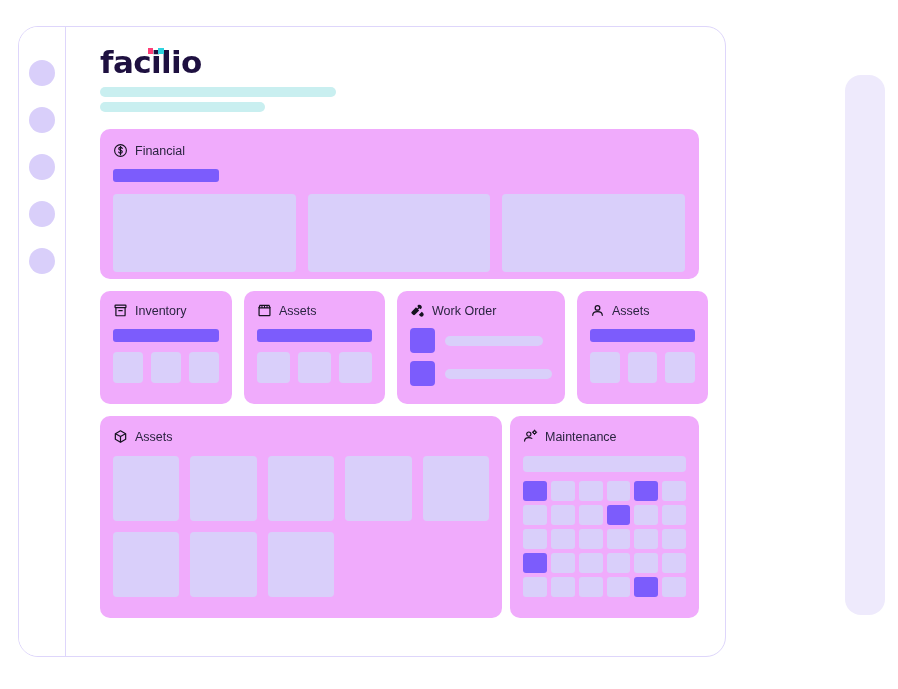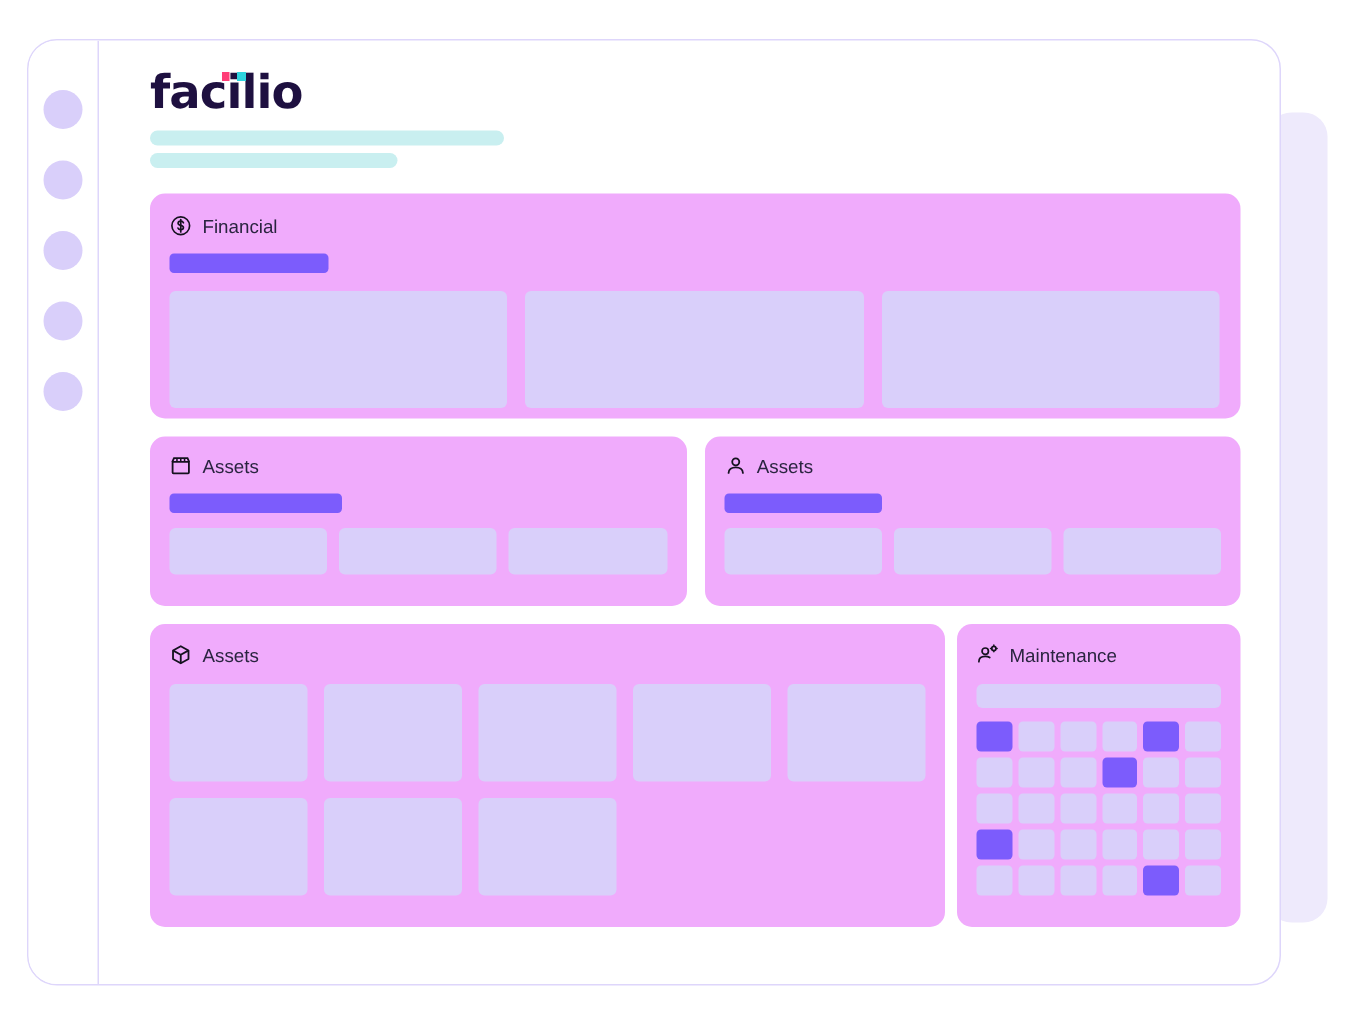--- a/index.html
+++ b/index.html
@@ -33,21 +33,21 @@
     height: 540px;
     background: #EEEAFC;
     border-radius: 16px 16px 16px 16px;
   }
 
   
   .window-frame {
     position: absolute;
     left: 18px;
     top: 26px;
-    width: 836px;
+    width: 708px;
     height: 631px;
     background: #ffffff;
     border: 1.5px solid #DED6FB;
     border-radius: 20px;
     box-sizing: border-box;
     overflow: hidden;
   }
 
   
   .rail {
@@ -324,40 +324,79 @@
         <div class="tiles" id="financial-tiles">
             <div class="tile"></div>
             <div class="tile"></div>
             <div class="tile"></div>
           </div>
       </div>
 
       
       <div class="mid-row">
 
+        <div class="panel mid-card">
+          <div class="panel-head">
+            <span class="panel-icon">
+              <svg width="15" height="15" viewBox="0 0 16 16" fill="none" stroke="currentColor" stroke-width="1.3">
+                <rect x="2.2" y="2.3" width="11.6" height="2.6" rx="0.6"></rect>
+                <path d="M3.1 4.9v8.1a.6.6 0 0 0 .6.6h8.6a.6.6 0 0 0 .6-.6V4.9"></path>
+                <path d="M6.2 8.2h3.6" stroke-linecap="round"></path>
+              </svg>
+            </span>
+            <span class="panel-title">Inventory</span>
+          </div>
+          <div class="bar-accent" style="width:106px"></div>
+          <div class="mini-tiles" id="inventory-tiles">
+              <div class="tile"></div>
+              <div class="tile"></div>
+              <div class="tile"></div>
+            </div>
+        </div>
 
         <div class="panel mid-card">
           <div class="panel-head">
             <span class="panel-icon">
               <svg width="15" height="15" viewBox="0 0 16 16" fill="none" stroke="currentColor" stroke-width="1.3">
                 <path d="M2.2 5.3h11.6v7.5a.6.6 0 0 1-.6.6H2.8a.6.6 0 0 1-.6-.6V5.3Z"></path>
                 <path d="M2 5.3 3.2 2.6h9.6L14 5.3"></path>
                 <path d="M5.3 5.3v-2.7M8 5.3V2.6M10.7 5.3V2.6" stroke-width="1.1"></path>
               </svg>
             </span>
             <span class="panel-title">Assets</span>
           </div>
           <div class="bar-accent" style="width:115px"></div>
           <div class="mini-tiles" id="vendors-tiles">
               <div class="tile"></div>
               <div class="tile"></div>
               <div class="tile"></div>
             </div>
         </div>
 
+        <div class="panel mid-card">
+          <div class="panel-head">
+            <span class="panel-icon">
+              <svg width="15" height="15" viewBox="0 0 16 16" fill="currentColor">
+                <path d="M9.1 1.9 7.7 3.3l1.2 1.2L7.6 5.8 6.4 4.6 1.8 9.2a1.3 1.3 0 0 0 0 1.9l1.5 1.5a1.3 1.3 0 0 0 1.9 0l4.6-4.6L8.6 6.8 9.9 5.5l1.2 1.2 1.4-1.4a2.7 2.7 0 0 0-3.4-3.4Z"></path>
+                <path d="M12.6 9.3 9.4 12.5l1.6 1.6a2.3 2.3 0 0 0 3.2-3.2l-1.6-1.6Z"></path>
+              </svg>
+            </span>
+            <span class="panel-title">Work Order</span>
+          </div>
+          <div class="wo-rows" id="wo-rows">
+              <div class="wo-row">
+                <div class="wo-sq"></div>
+                <div class="wo-bar" style="width: 98px;"></div>
+              </div>
+              <div class="wo-row">
+                <div class="wo-sq"></div>
+                <div class="wo-bar" style="width: 107px;"></div>
+              </div>
+            </div>
+        </div>
 
         <div class="panel mid-card">
           <div class="panel-head">
             <span class="panel-icon">
               <svg width="15" height="15" viewBox="0 0 16 16" fill="none" stroke="currentColor" stroke-width="1.3" stroke-linecap="round">
                 <circle cx="8" cy="5.2" r="2.5"></circle>
                 <path d="M2.9 13.1c0-2.6 2.3-4 5.1-4s5.1 1.4 5.1 4"></path>
               </svg>
             </span>
             <span class="panel-title">Assets</span>

